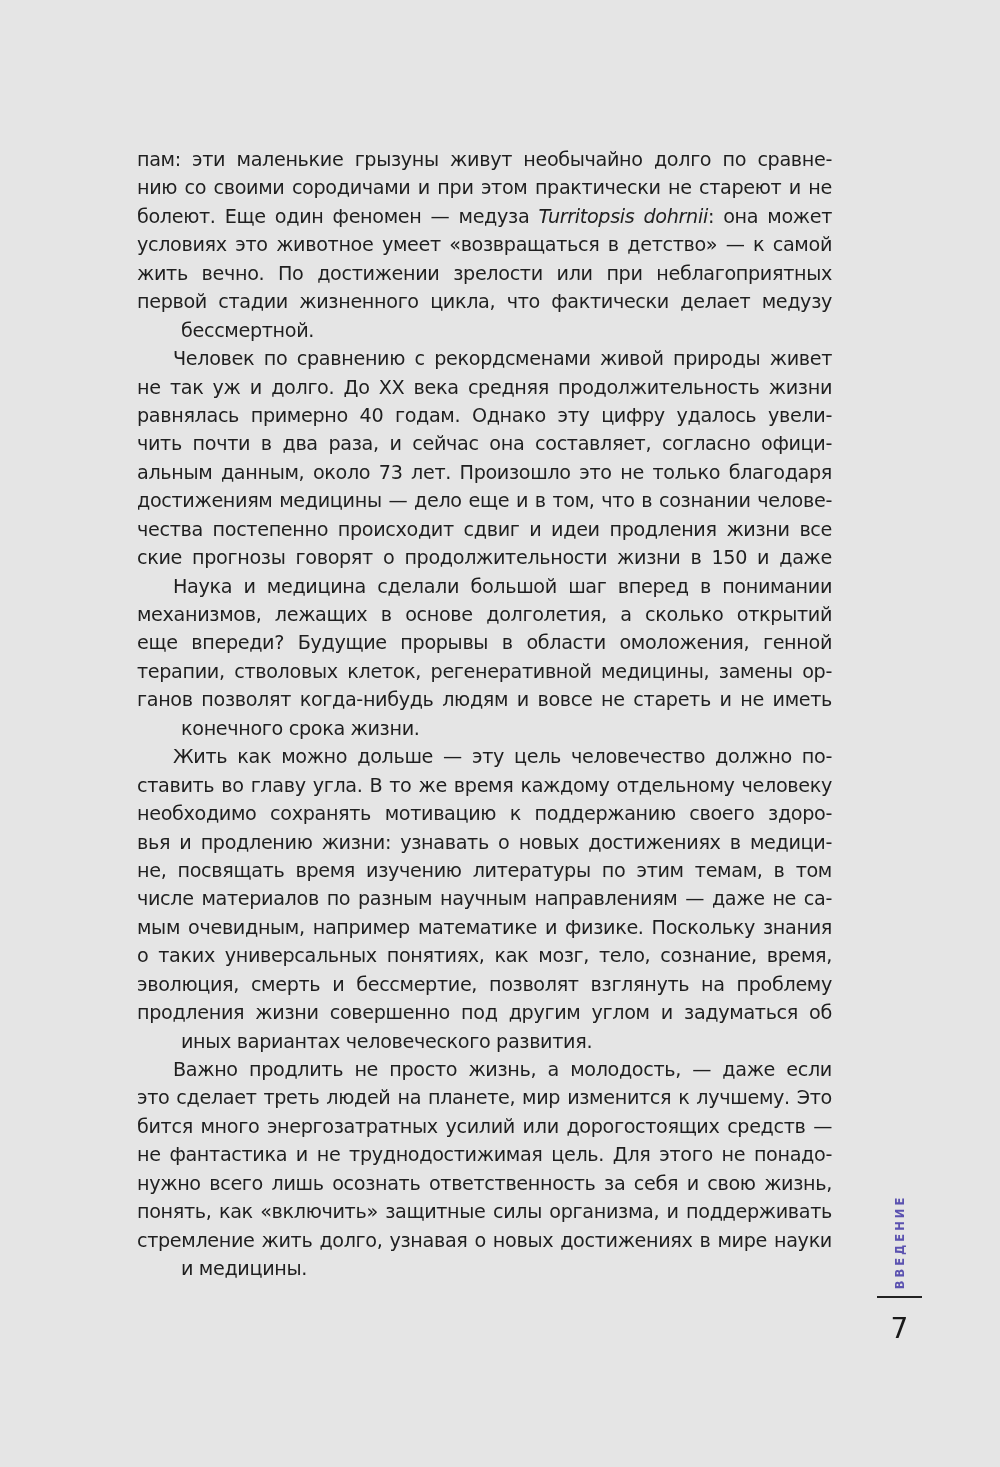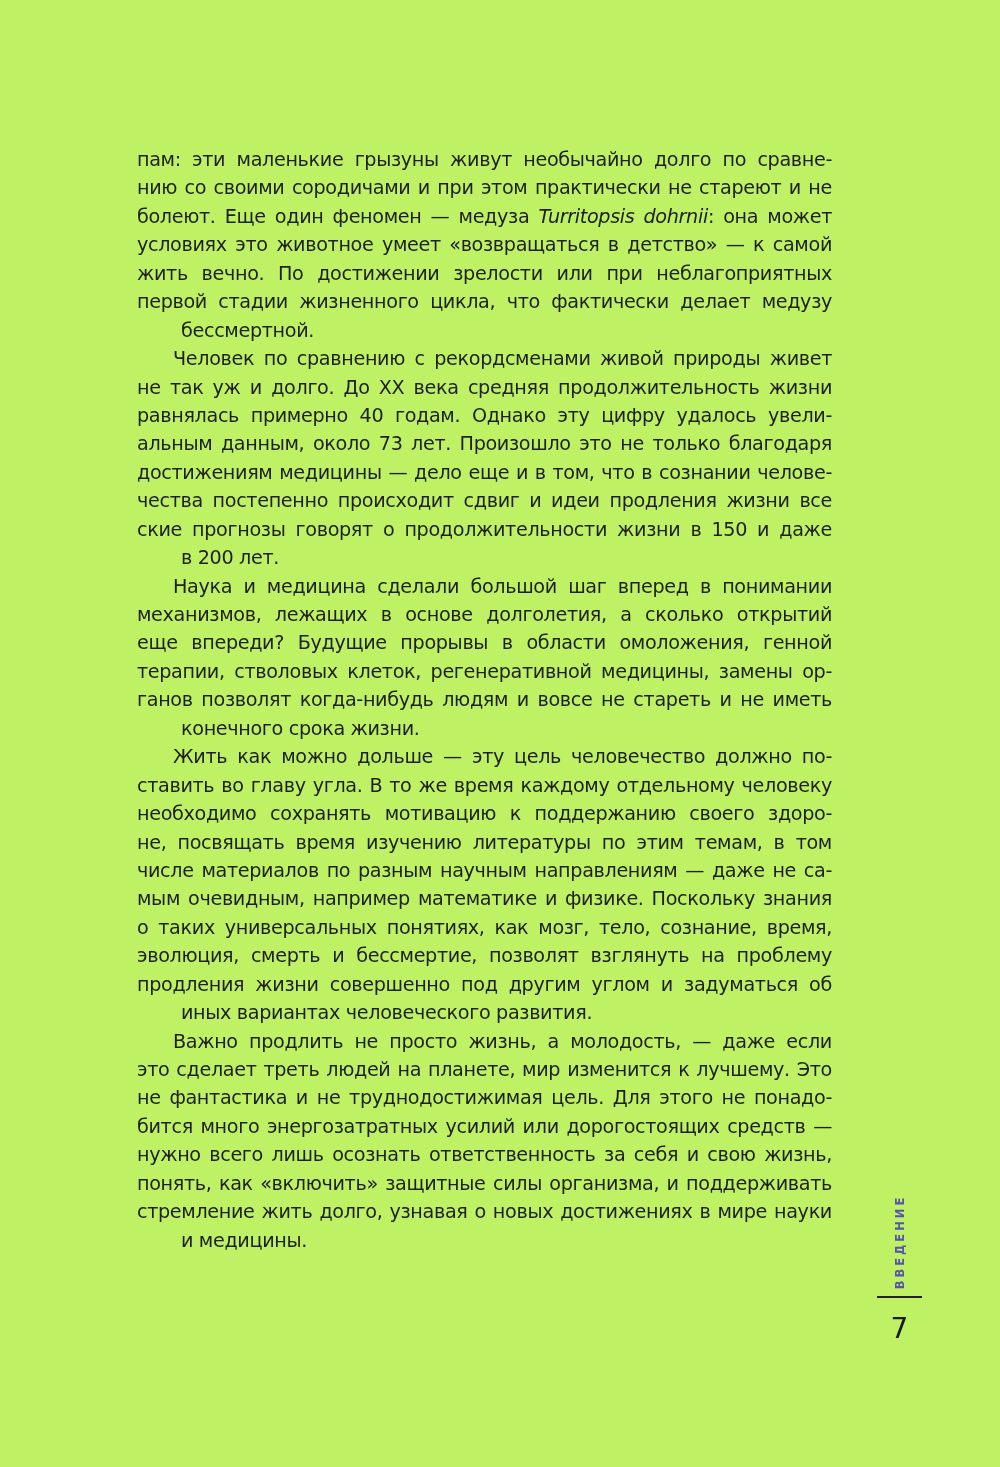--- a/index.html
+++ b/index.html
@@ -1,19 +1,19 @@
 <!DOCTYPE html>
 <html><head>
   <meta charset="utf-8">
   <style>
     html, body { margin: 0; padding: 0; background: #ffffff; }
     body { width: 1000px; height: 1467px; position: relative; overflow: hidden; }
     .page {
       position: absolute; left: 0; top: 0; width: 1000px; height: 1467px;
-      background: #bef264;
+      background: #e5e5e5;
     }
     .body-text {
       position: absolute;
       left: 137px;
       top: 146px;
       width: 695px;
       font-family: "DejaVu Sans", sans-serif;
       font-size: 19.2px;
       line-height: 28.44px;
       color: #1f1f1f;
@@ -85,54 +85,55 @@
       <span class="line">условиях это животное умеет «возвращаться в детство» — к самой</span>
       <span class="line">жить вечно. По достижении зрелости или при неблагоприятных</span>
       <span class="line">первой стадии жизненного цикла, что фактически делает медузу</span>
       <span class="line last">бессмертной.</span>
     </div>
 
     <div>
       <span class="line indent">Человек по сравнению с рекордсменами живой природы живет</span>
       <span class="line">не так уж и долго. До XX века средняя продолжительность жизни</span>
       <span class="line">равнялась примерно 40 годам. Однако эту цифру удалось увели-</span>
+      <span class="line">чить почти в два раза, и сейчас она составляет, согласно офици-</span>
       <span class="line">альным данным, около 73 лет. Произошло это не только благодаря</span>
       <span class="line">достижениям медицины — дело еще и в том, что в сознании челове-</span>
       <span class="line">чества постепенно происходит сдвиг и идеи продления жизни все</span>
       <span class="line">ские прогнозы говорят о продолжительности жизни в 150 и даже</span>
-      <span class="line last">в 200 лет.</span>
     </div>
 
     <div>
       <span class="line indent">Наука и медицина сделали большой шаг вперед в понимании</span>
       <span class="line">механизмов, лежащих в основе долголетия, а сколько открытий</span>
       <span class="line">еще впереди? Будущие прорывы в области омоложения, генной</span>
       <span class="line">терапии, стволовых клеток, регенеративной медицины, замены ор-</span>
       <span class="line">ганов позволят когда-нибудь людям и вовсе не стареть и не иметь</span>
       <span class="line last">конечного срока жизни.</span>
     </div>
 
     <div>
       <span class="line indent">Жить как можно дольше — эту цель человечество должно по-</span>
       <span class="line">ставить во главу угла. В то же время каждому отдельному человеку</span>
       <span class="line">необходимо сохранять мотивацию к поддержанию своего здоро-</span>
+      <span class="line">вья и продлению жизни: узнавать о новых достижениях в медици-</span>
       <span class="line">не, посвящать время изучению литературы по этим темам, в том</span>
       <span class="line">числе материалов по разным научным направлениям — даже не са-</span>
       <span class="line">мым очевидным, например математике и физике. Поскольку знания</span>
       <span class="line">о таких универсальных понятиях, как мозг, тело, сознание, время,</span>
       <span class="line">эволюция, смерть и бессмертие, позволят взглянуть на проблему</span>
       <span class="line">продления жизни совершенно под другим углом и задуматься об</span>
       <span class="line last">иных вариантах человеческого развития.</span>
     </div>
 
     <div>
       <span class="line indent">Важно продлить не просто жизнь, а молодость, — даже если</span>
       <span class="line">это сделает треть людей на планете, мир изменится к лучшему. Это</span>
+      <span class="line">бится много энергозатратных усилий или дорогостоящих средств —</span>
       <span class="line">не фантастика и не труднодостижимая цель. Для этого не понадо-</span>
-      <span class="line">бится много энергозатратных усилий или дорогостоящих средств —</span>
       <span class="line">нужно всего лишь осознать ответственность за себя и свою жизнь,</span>
       <span class="line">понять, как «включить» защитные силы организма, и поддерживать</span>
       <span class="line">стремление жить долго, узнавая о новых достижениях в мире науки</span>
       <span class="line last">и медицины.</span>
     </div>
   </div>
 
   <div class="side-label">
     <span style="color: rgb(91, 82, 176);">ВВЕДЕНИЕ</span>
   </div>

